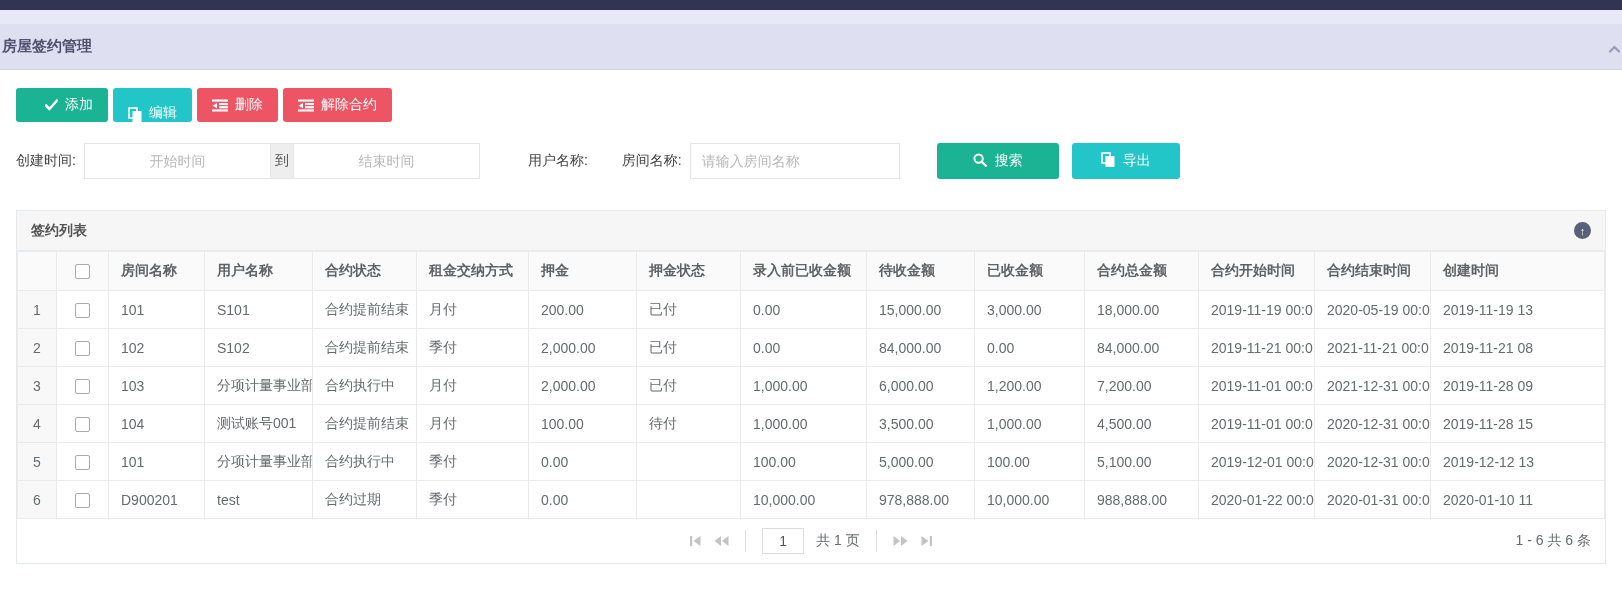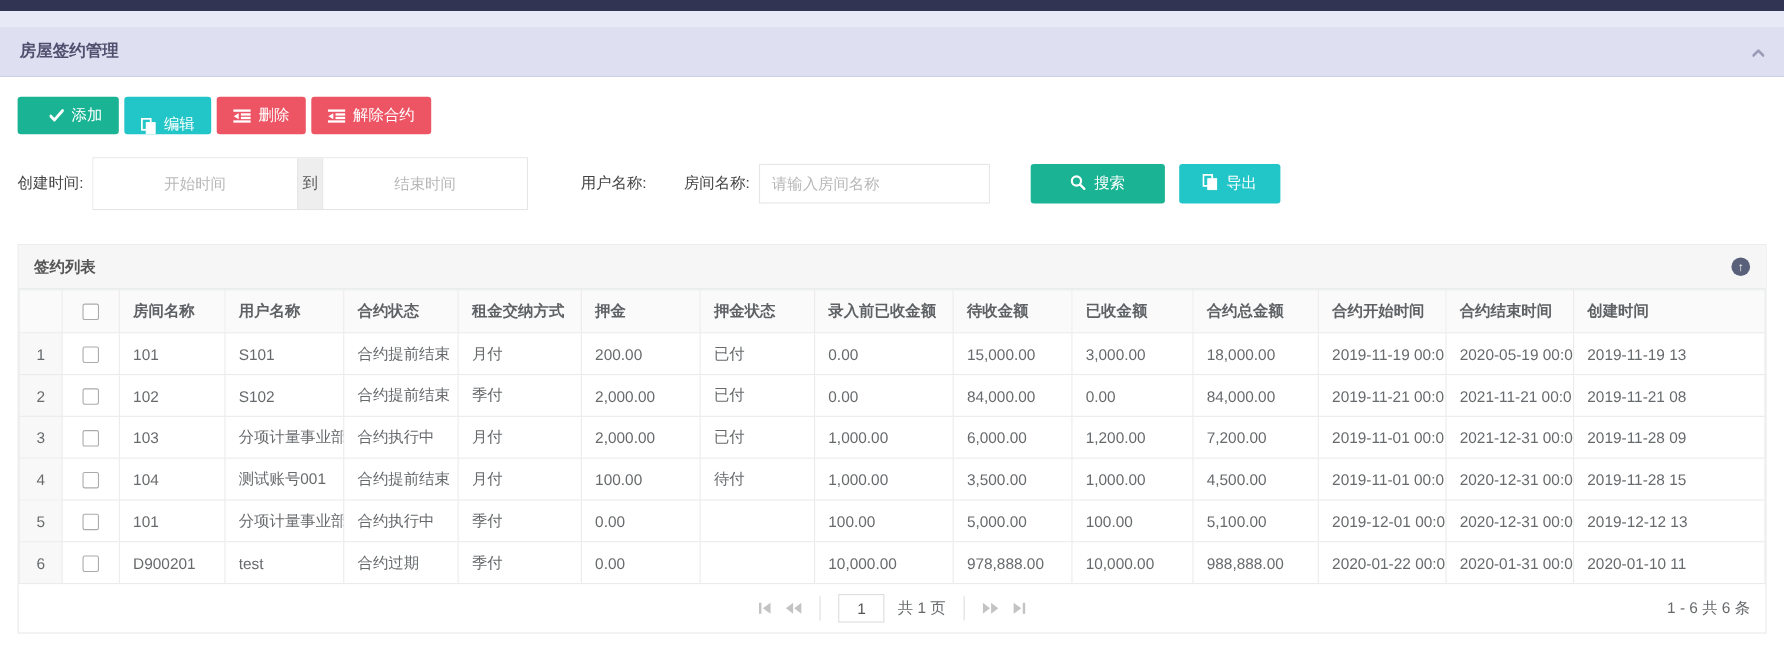--- a/index.html
+++ b/index.html
@@ -2,51 +2,51 @@
 <html style="--primary: #1ab394; --info: #23c6c8; --danger: #ed5565; --topbar: #313453; --band: #dee0f2;"><head>
 <meta charset="utf-8">
 <style>
   * { box-sizing: border-box; margin: 0; padding: 0; }
   html,body { width:1622px; height:589px; overflow:hidden; background:#fff;
     font-family:"Liberation Sans","DejaVu Sans",sans-serif; }
 
   .topbar { height:10px; background:var(--topbar,#313453); }
   .substrip { height:14px; background:#e8e9f7; }
   .titleband { height:46px; background:var(--band,#dee0f2); display:flex; align-items:center;
-    justify-content:space-between; padding:0 18px; border-bottom:1px solid #cfd1e6; }
+    justify-content:space-between; padding:0 2px; border-bottom:1px solid #cfd1e6; }
   .page-title { font-size:15px; font-weight:bold; color:#50506e; }
   .chev-up { width:11px; height:11px; display:inline-block; }
 
   .content { padding:0 16px; }
 
   
   .btn-row { margin-top:18px; display:flex; gap:5px; }
   .btn { height:34px; border:none; border-radius:3px; color:#fff; font-size:14px;
     display:inline-flex; align-items:center; gap:7px; padding:0 15px; cursor:pointer; white-space:nowrap; }
   .btn-green { background:var(--primary,#1ab394);padding-left:29px; }
   .btn-teal  { background:var(--info,#23c6c8);align-items:flex-end; }
   .btn-red   { background:var(--danger,#ed5565); }
   .btn .ico { display:inline-flex; }
 
   
   .filter-row { margin-top:21px; display:flex; align-items:center; font-size:14px; color:#444; }
   .flabel { white-space:nowrap; }
-  .date-group { display:flex; align-items:stretch; height:48px; border:1px solid #e5e6e7; margin-left:8px; background:#fff; }
+  .date-group { display:flex; align-items:stretch; height:36px; border:1px solid #e5e6e7; margin-left:8px; background:#fff; }
   .date-group input { border:none; outline:none; width:185px; text-align:center; font-size:14px; color:#555;
     font-family:inherit; }
   .to-sep { width:24px; background:#eee; border-left:1px solid #e5e6e7; border-right:1px solid #e5e6e7;
     display:flex; align-items:center; justify-content:center; color:#555; }
   .text-input { height:36px; border:1px solid #e5e6e7; padding:0 11px; font-size:14px; color:#555;
     outline:none; font-family:inherit; margin-left:8px; }
   input::placeholder { color:#b8b8b8; opacity:1; }
   .ml48{margin-left:48px;} .ml36{margin-left:34px;}
   .fbtn { height:36px; border:none; border-radius:3px; color:#fff; font-size:14px;
     display:inline-flex; align-items:center; justify-content:center; gap:8px; cursor:pointer; white-space:nowrap; }
   .search-btn { width:122px; margin-left:37px; background:var(--primary,#1ab394); }
-  .export-btn { width:92px;  margin-left:13px; background:var(--info,#23c6c8); }
+  .export-btn { width:108px;  margin-left:13px; background:var(--info,#23c6c8); }
 
   
   .panel { margin-top:31px; border:1px solid #e7eaec; }
   .panel-head { height:40px; background:#f6f6f7; border-bottom:1px solid #e7eaec; display:flex;
     align-items:center; justify-content:space-between; padding:0 14px; }
   .panel-title { font-size:14px; font-weight:bold; color:#555; }
   .circle-up { width:17px; height:17px; border-radius:50%; background:#59617a; color:#fff;
     display:flex; align-items:center; justify-content:center; font-size:11px; font-weight:bold; cursor:pointer; }
 
   table { width:100%; border-collapse:collapse; table-layout:fixed; font-size:14px; color:#676a6c; }

